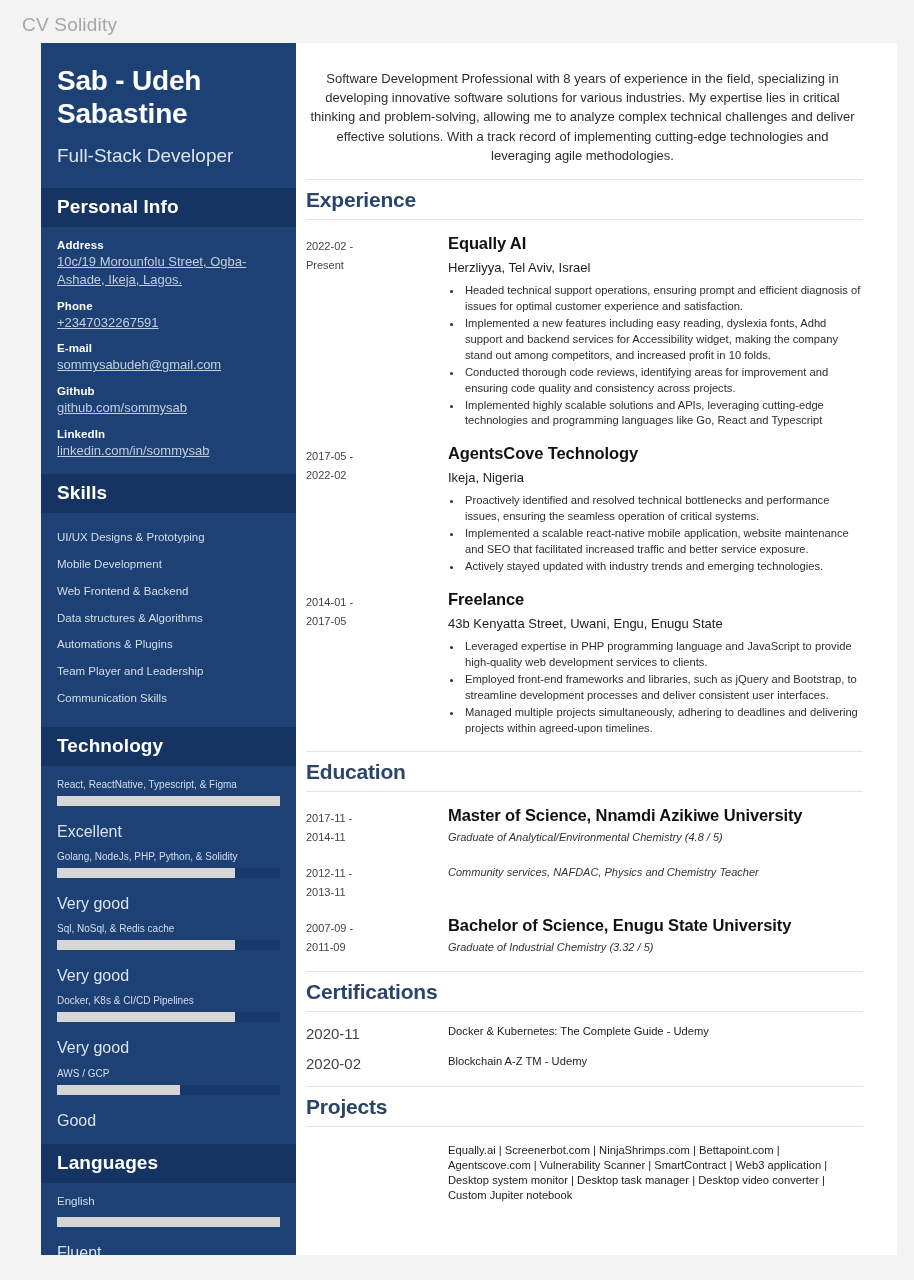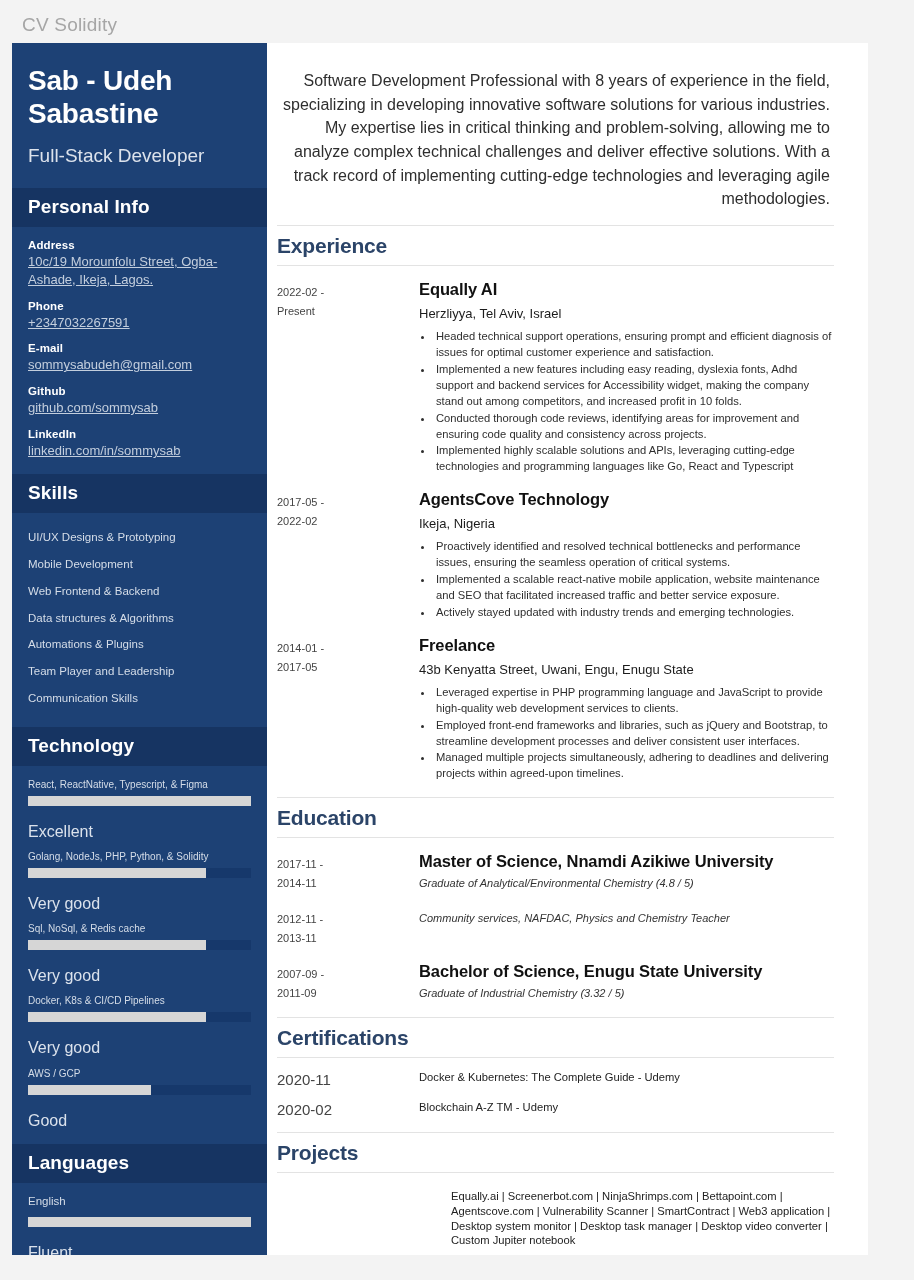--- a/index.html
+++ b/index.html
@@ -16,21 +16,21 @@
     position: absolute;
     left: 22px;
     top: 14px;
     font-size: 19px;
     color: #a6a6a6;
     letter-spacing: 0.2px;
   }
 
   #page {
     position: absolute;
-    left: 12px;
+    left: 41px;
     top: 43px;
     width: 856px;
     height: 1212px;
     background: #8b5cf6;
     display: flex;
     overflow: hidden;
   }
 
   
   #sidebar {
@@ -131,24 +131,24 @@
   }
 
   
   #main {
     flex: 1;
     padding: 26px 34px 0 10px;
     background: #ffffff;
   }
 
   #summary {
-    font-size: 16px;
+    font-size: 13px;
     line-height: 1.48;
     color: #2e2e2e;
-    text-align: right;
+    text-align: center;
     padding-right: 4px;
   }
 
   .section {
     margin-top: 14px;
   }
   .section-head {
     border-top: 1px solid #e3e3e3;
     border-bottom: 1px solid #e3e3e3;
     padding: 8px 0 7px 0;
@@ -216,21 +216,20 @@
   }
   .cert-name {
     flex: 1;
     font-size: 11.2px;
     color: #222222;
   }
 
   .projects-row {
     display: flex;
     padding-top: 16px;
-    gap: 32px;
   }
   .projects-spacer { flex: 0 0 142px; }
   .projects-text {
     flex: 1;
     font-size: 11.2px;
     line-height: 1.33;
     color: #222222;
   }
 </style>
 </head>

